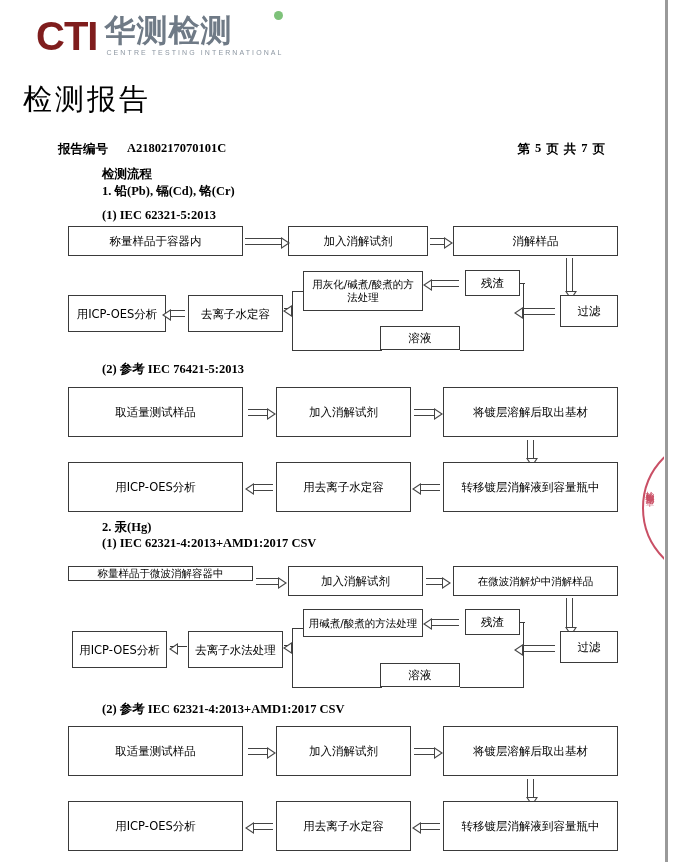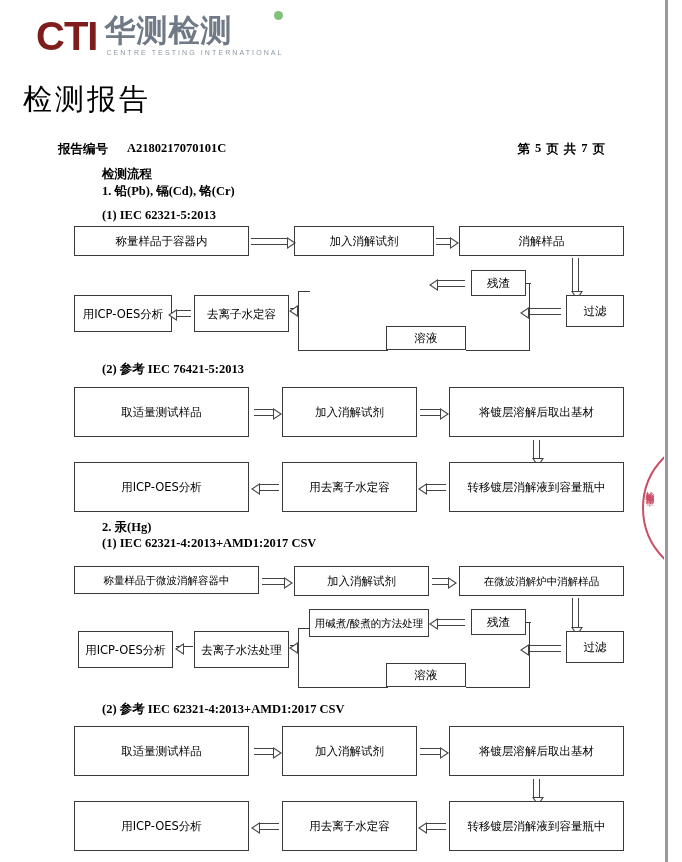--- a/index.html
+++ b/index.html
@@ -82,21 +82,21 @@
 
   .sec-label {
     position: absolute; left: 58px;
     font-size: 12.5px;
     font-weight: 700;
     white-space: nowrap;
     margin-left: 44px;
   }
 
   
-  .fc { position: absolute; margin-left: 6px; }
+  .fc { position: absolute; }
   .bx {
     position: absolute;
     border: 1px solid #3a3a3a;
     background: #fff;
     box-sizing: border-box;
     display: flex;
     align-items: center;
     justify-content: center;
     text-align: center;
     font-family: "DejaVu Sans", sans-serif;
@@ -216,20 +216,21 @@
       </div>
 
     <div class="ar ar-v" style="left:566px; top:258px; height:33px;">
       <span class="head head-d"></span>
       </div>
 
     <div class="bx" style="left:560px; top:295px; width:58px; height:32px;">过滤</div>
     <div class="bx" style="left:465px; top:270px; width:55px; height:26px;">残渣</div>
     <div class="bx" style="left:380px; top:326px; width:80px; height:24px;">溶液</div>
 
+    <div class="bx sm" style="left:303px; top:271px; width:120px; height:40px;">用灰化/碱煮/酸煮的方法处理</div>
     <div class="bx" style="left:188px; top:295px; width:95px; height:37px;">去离子水定容</div>
     <div class="bx" style="left:68px; top:295px; width:98px; height:37px;">用ICP-OES分析</div>
 
     <div class="ar ar-h" style="left:523px; top:308px; width:32px;">
       <span class="head head-l"></span>
       </div>
     <div class="ln ln-v" style="left:523px; top:283px; height:67px;"></div>
     <div class="ln ln-h" style="left:520px; top:283px; width:5px;"></div>
     <div class="ln ln-h" style="left:460px; top:350px; width:64px;"></div>
 
@@ -276,21 +277,21 @@
     <div class="ar ar-h" style="left:421px; top:484px; width:19px;">
       <span class="head head-l"></span>
       </div>
     <div class="ar ar-h" style="left:254px; top:484px; width:19px;">
       <span class="head head-l"></span>
       </div>
   </div>
 
   <div class="fc" style="left:0; top:0; width:668px; height:862px;">
 
-    <div class="bx sm" style="left:68px; top:566px; width:185px; height:28px;">称量样品于微波消解容器中</div>
+    <div class="bx sm" style="left:68px; top:566px; width:185px; height:15px;">称量样品于微波消解容器中</div>
     <div class="bx" style="left:288px; top:566px; width:135px; height:30px;">加入消解试剂</div>
     <div class="bx sm" style="left:453px; top:566px; width:165px; height:30px;">在微波消解炉中消解样品</div>
 
     <div class="ar ar-h" style="left:256px; top:578px; width:22px;">
       <span class="head head-r"></span>
       </div>
     <div class="ar ar-h" style="left:426px; top:578px; width:16px;">
       <span class="head head-r"></span>
       </div>
 

